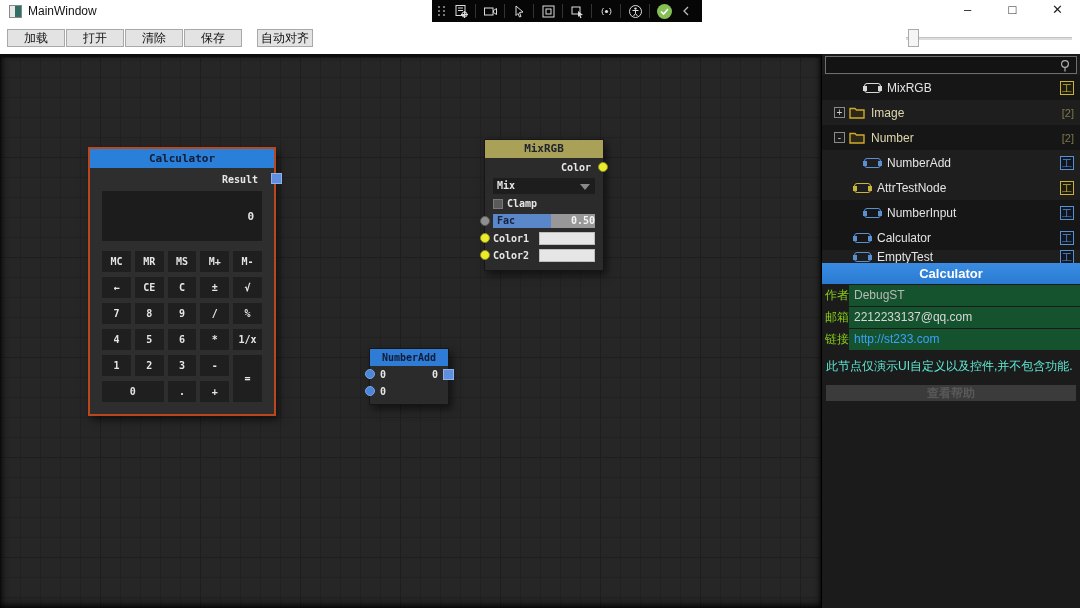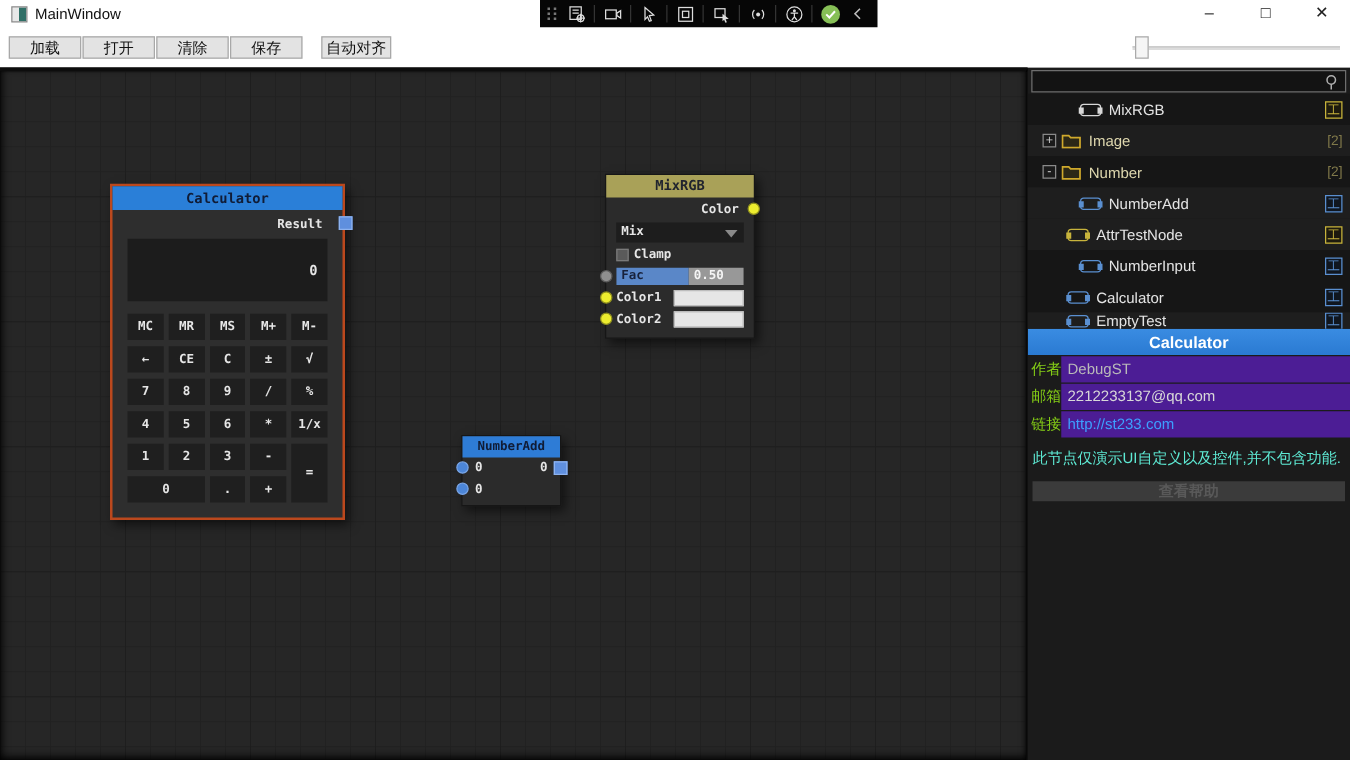--- a/index.html
+++ b/index.html
@@ -77,21 +77,21 @@
   .row-out .sock { right:-5px; top:4px; }
   .mix-dd { margin:1px 8px 2px; height:16px; background:#1d1d1d; line-height:16px; padding-left:4px;
             font-size:10px; position:relative; }
   .mix-dd .arrow { position:absolute; right:5px; top:6px; width:0; height:0;
                    border-left:5px solid transparent; border-right:5px solid transparent; border-top:6px solid #8a8a8a; }
   .row-clamp { height:15px; display:flex; align-items:center; gap:4px; margin:2px 0; }
   .chk { width:10px; height:10px; background:#5a5a5a; border:1px solid #7a7a7a; }
   .row-fac { height:14px; margin:3px 0; }
   .facbar { display:flex; height:14px; overflow:hidden; }
   .facfill { width:57%; background:#5a87c8; color:#18223c; padding-left:4px; line-height:14px; }
-  .facval { flex:1; background:#989898; color:#f4f4f4; text-align:right; padding-right:16px; line-height:14px; }
+  .facval { flex:1; background:#989898; color:#f4f4f4; text-align:right; padding-right:0; line-height:14px; }
   .row-fac .sock { left:-5px; top:2px; }
   .row-color { height:14px; margin:3px 0; display:flex; align-items:center; justify-content:space-between; }
   .row-color .sock { left:-5px; top:2px; }
   .swatch { width:56px; height:13px; background:#e6e6e6; border:1px solid #bdbdbd; }
 
   
   .node-num { left:369px; top:291px; width:80px; background:#2b2b2b; padding-bottom:4px; }
   .node-num .nhead { height:17px; line-height:17px; background:#2e7cd6; font-size:10px; }
   .nrow { position:relative; height:17px; line-height:17px; font-size:10px; padding:0 10px;
           display:flex; justify-content:space-between; }
@@ -126,21 +126,21 @@
            font-size:10px; line-height:13px; text-align:center; background:#10161f; }
   .gicon::before { content:"工"; }
   .gicon.y { border-color:#c8b43c; color:#c8b43c; background:#1d1a0e; }
   .folder-ic { margin-right:6px; flex:none; }
 
   
   .det-head { height:21px; background:linear-gradient(#3a8ce2,#2a7ad2); color:#fff; text-align:center;
               line-height:21px; font-size:13px; font-weight:bold; }
   .det-row { display:flex; height:21px; margin-top:1px; font-size:12px; }
   .det-label { width:27px; color:#84cc16; padding-left:3px; line-height:21px; flex:none; }
-  .det-value { flex:1; background:#4c1d95; line-height:21px; padding-left:5px; color:#b9b9b9; }
+  .det-value { flex:1; background:#14532d; line-height:21px; padding-left:5px; color:#b9b9b9; }
   .det-value.bright { color:#d8d8d8; }
   .det-value.link { color:#3d9fff; }
   .det-desc { padding:8px 4px; color:#5eead4; font-size:12px; }
   .help-btn { margin:2px 4px; height:16px; background:#3b3b3b; color:#595959; font-size:12px; font-weight:bold;
               display:flex; align-items:center; justify-content:center; }
 </style>
 </head>
 <body>
 
 <div class="window">

